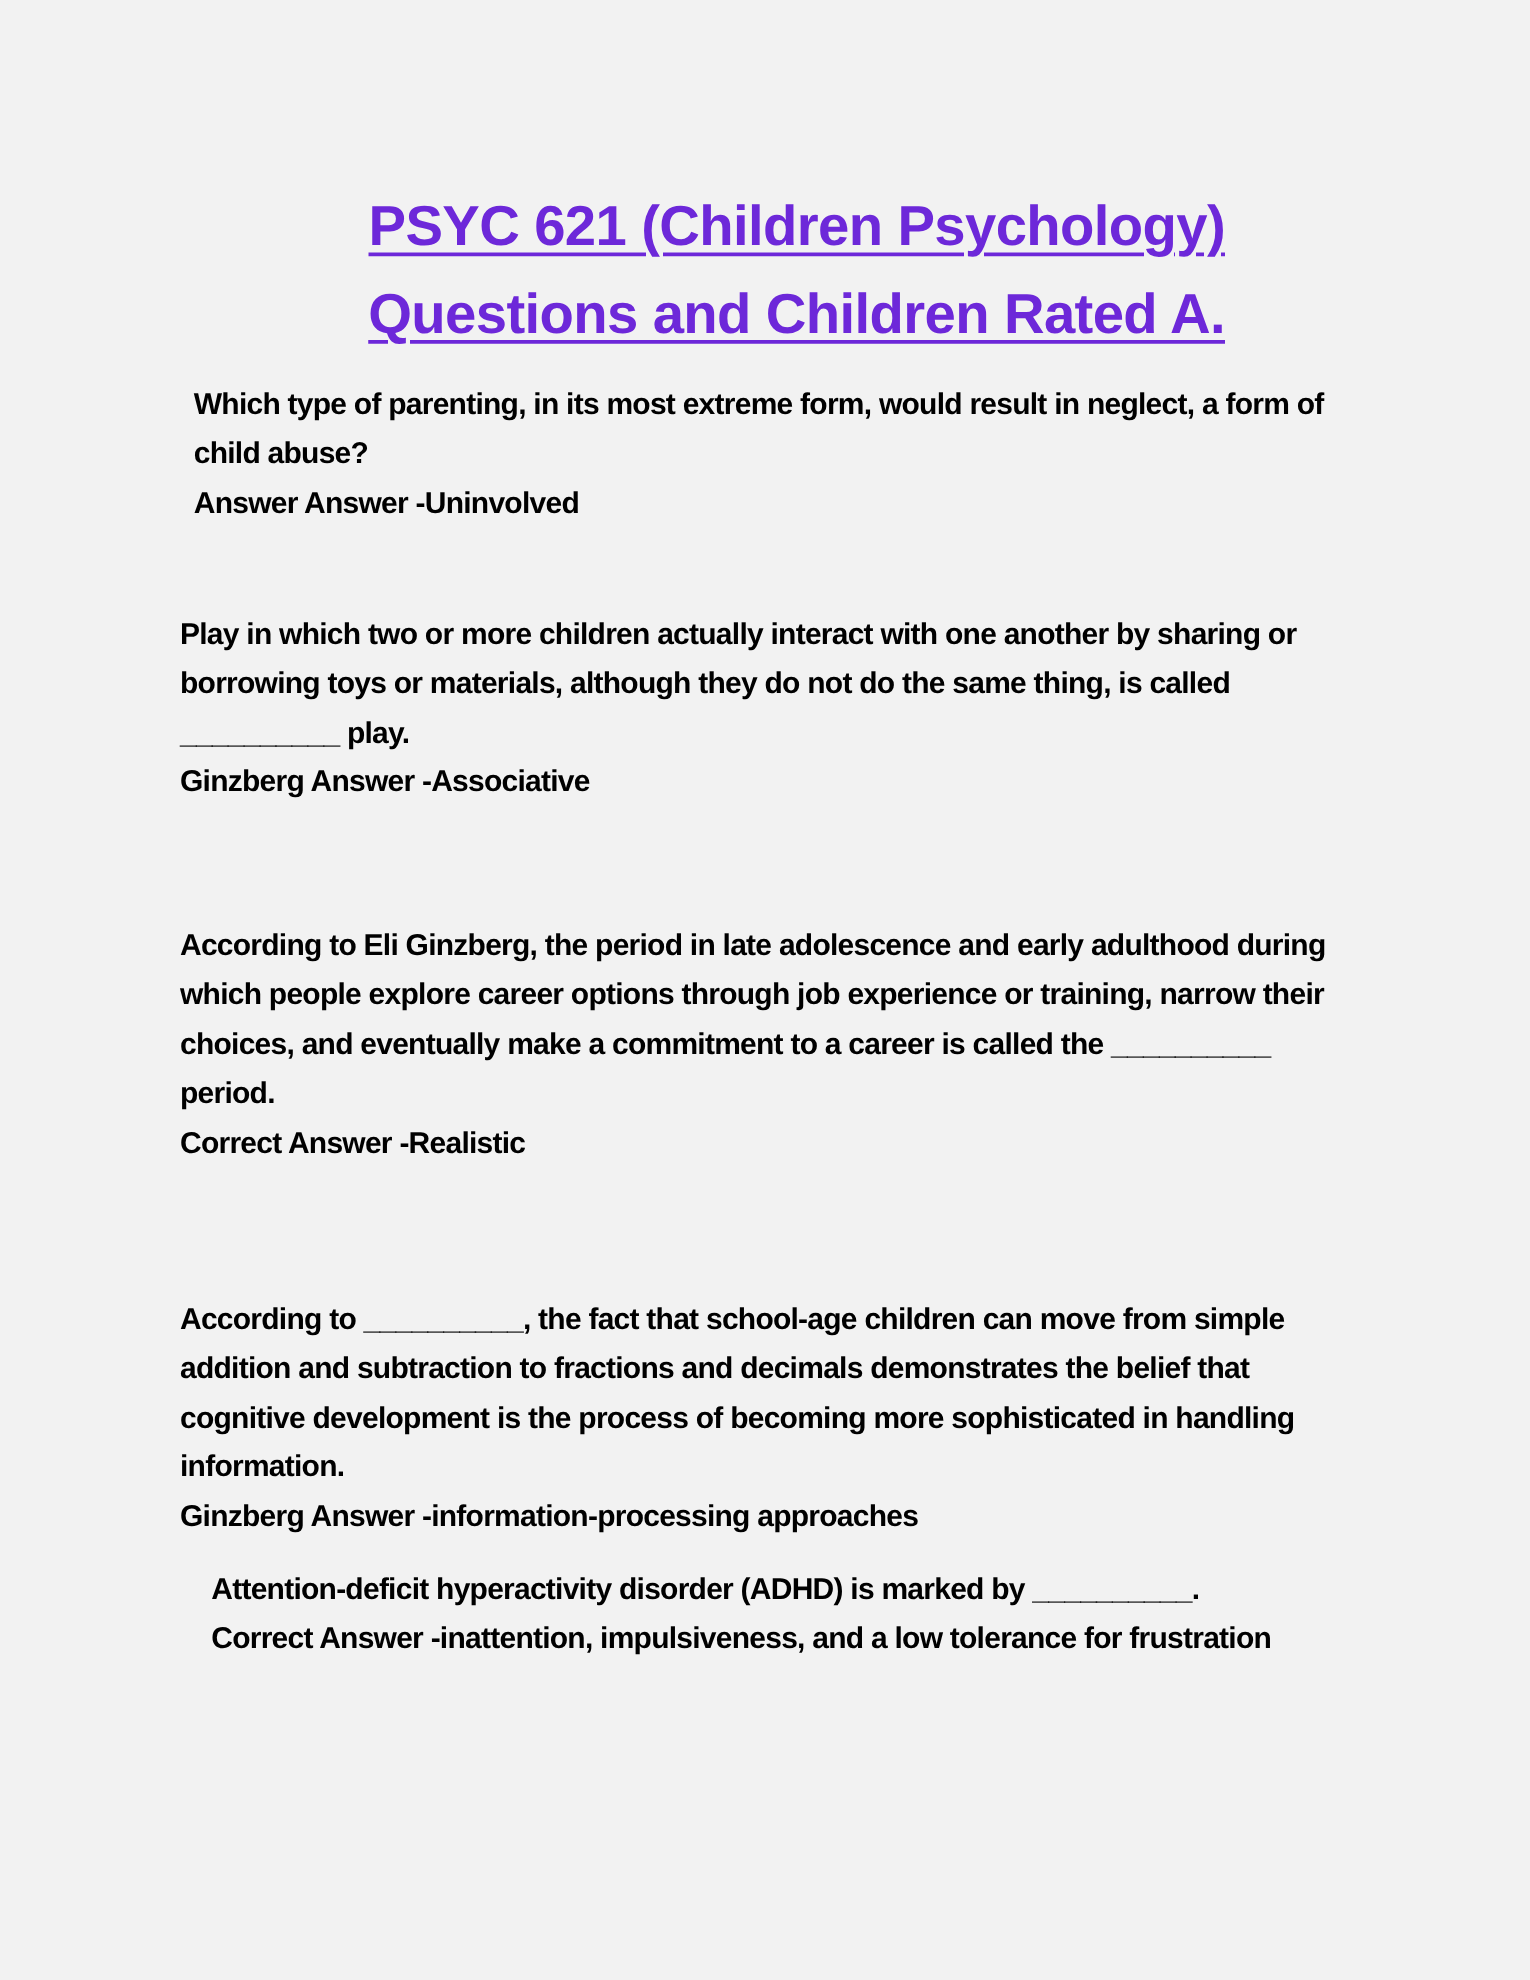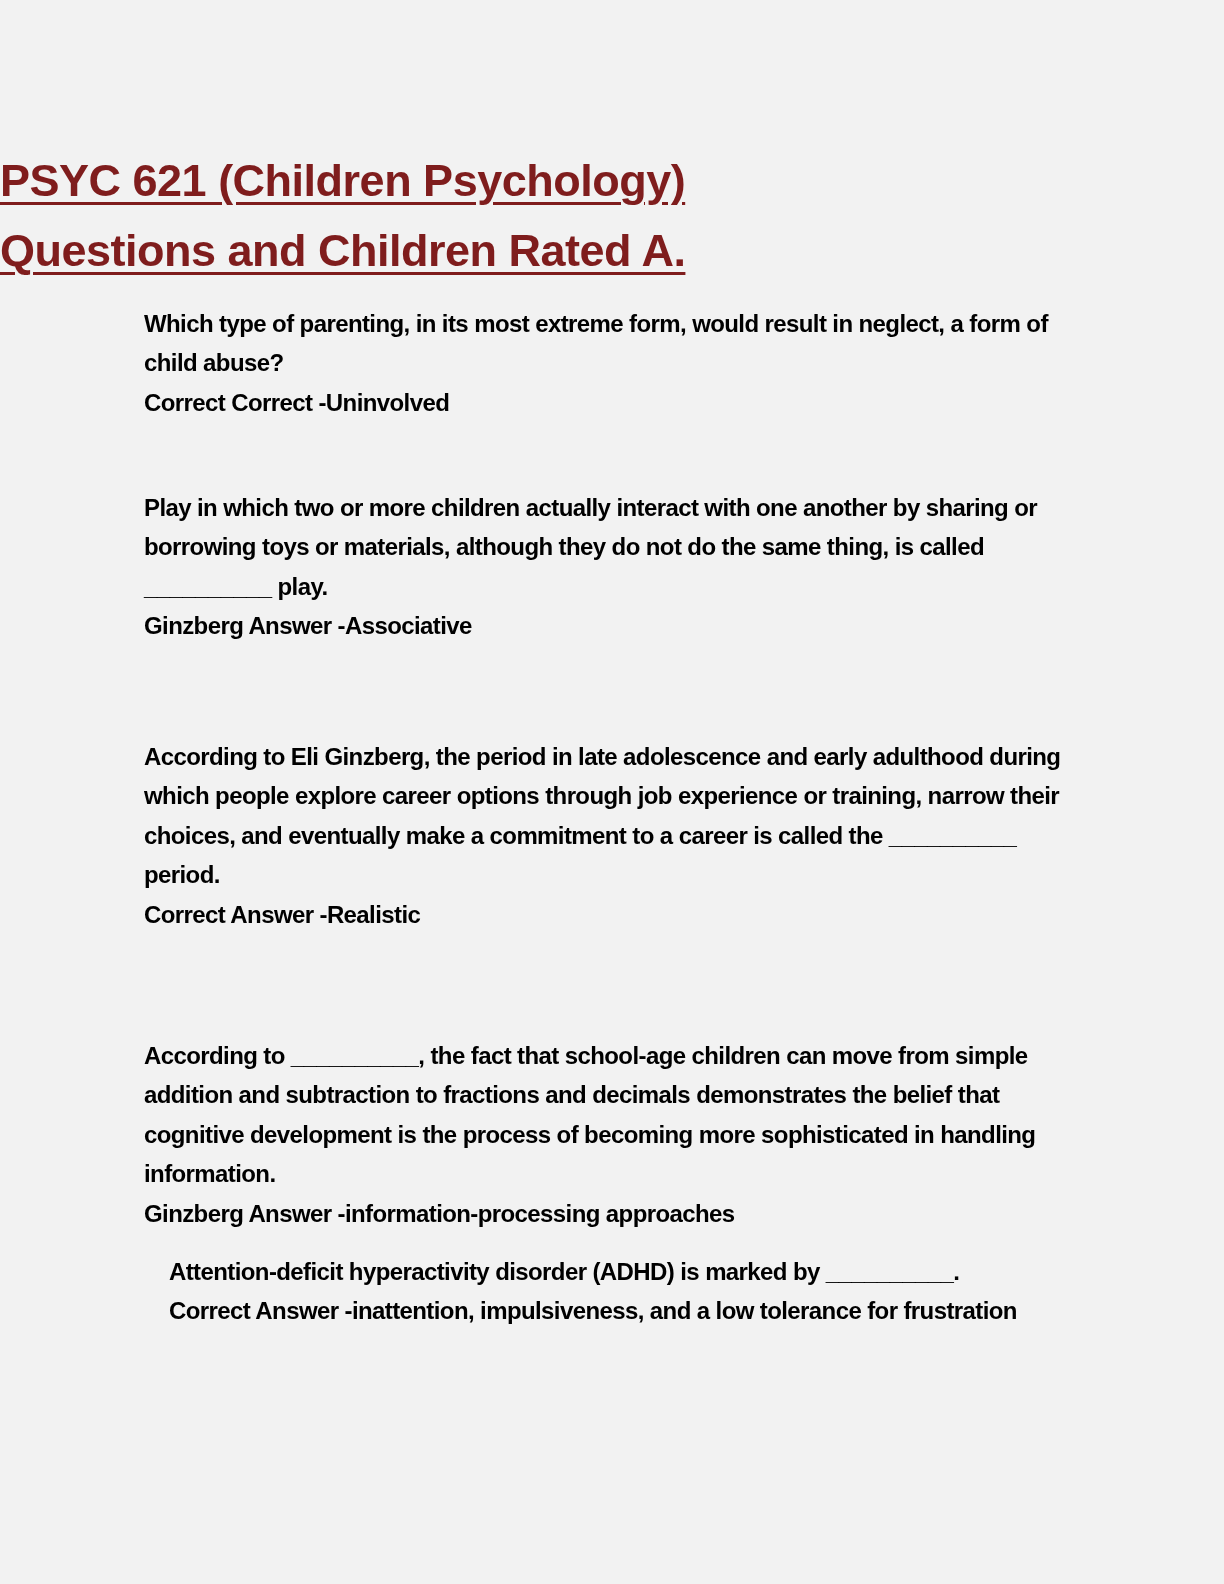--- a/index.html
+++ b/index.html
@@ -14,22 +14,22 @@
   }
   .page {
     position: absolute;
     left: 0; top: 0;
     width: 1224px; height: 1584px;
   }
   .title {
     position: absolute;
     left: 0; width: 980px;
     top: 146px;
-    text-align: left;
-    color: #7f1d1d;
+    text-align: right;
+    color: #6d28d9;
     font-weight: bold;
     font-size: 45px;
     line-height: 70px;
     letter-spacing: -0.5px;
   }
   .title span {
     text-decoration: underline;
     text-decoration-thickness: 3px;
     text-underline-offset: 6px;
   }
@@ -46,23 +46,23 @@
 </style>
 </head>
 <body>
 
 <div class="page">
   <h1 class="title" style="margin:0;">
     <span>PSYC 621 (Children Psychology)</span><br>
     <span>Questions and Children Rated A.</span>
   </h1>
 
-  <div class="qa" style="top:304px;">
+  <div class="qa" style="top:304px;margin-left:11px;">
     <p>Which type of parenting, in its most extreme form, would result in neglect, a form of child abuse?</p>
-    <p>Correct Correct -Uninvolved</p>
+    <p>Answer Answer -Uninvolved</p>
   </div>
 
   <div class="qa" style="top:488px;">
     <p>Play in which two or more children actually interact with one another by sharing or borrowing toys or materials, although they do not do the same thing, is called __________ play.</p>
     <p>Ginzberg Answer -Associative</p>
   </div>
 
   <div class="qa" style="top:719px;margin-top:18px;">
     <p>According to Eli Ginzberg, the period in late adolescence and early adulthood during which people explore career options through job experience or training, narrow their choices, and eventually make a commitment to a career is called the __________ period.</p>
     <p>Correct Answer -Realistic</p>

